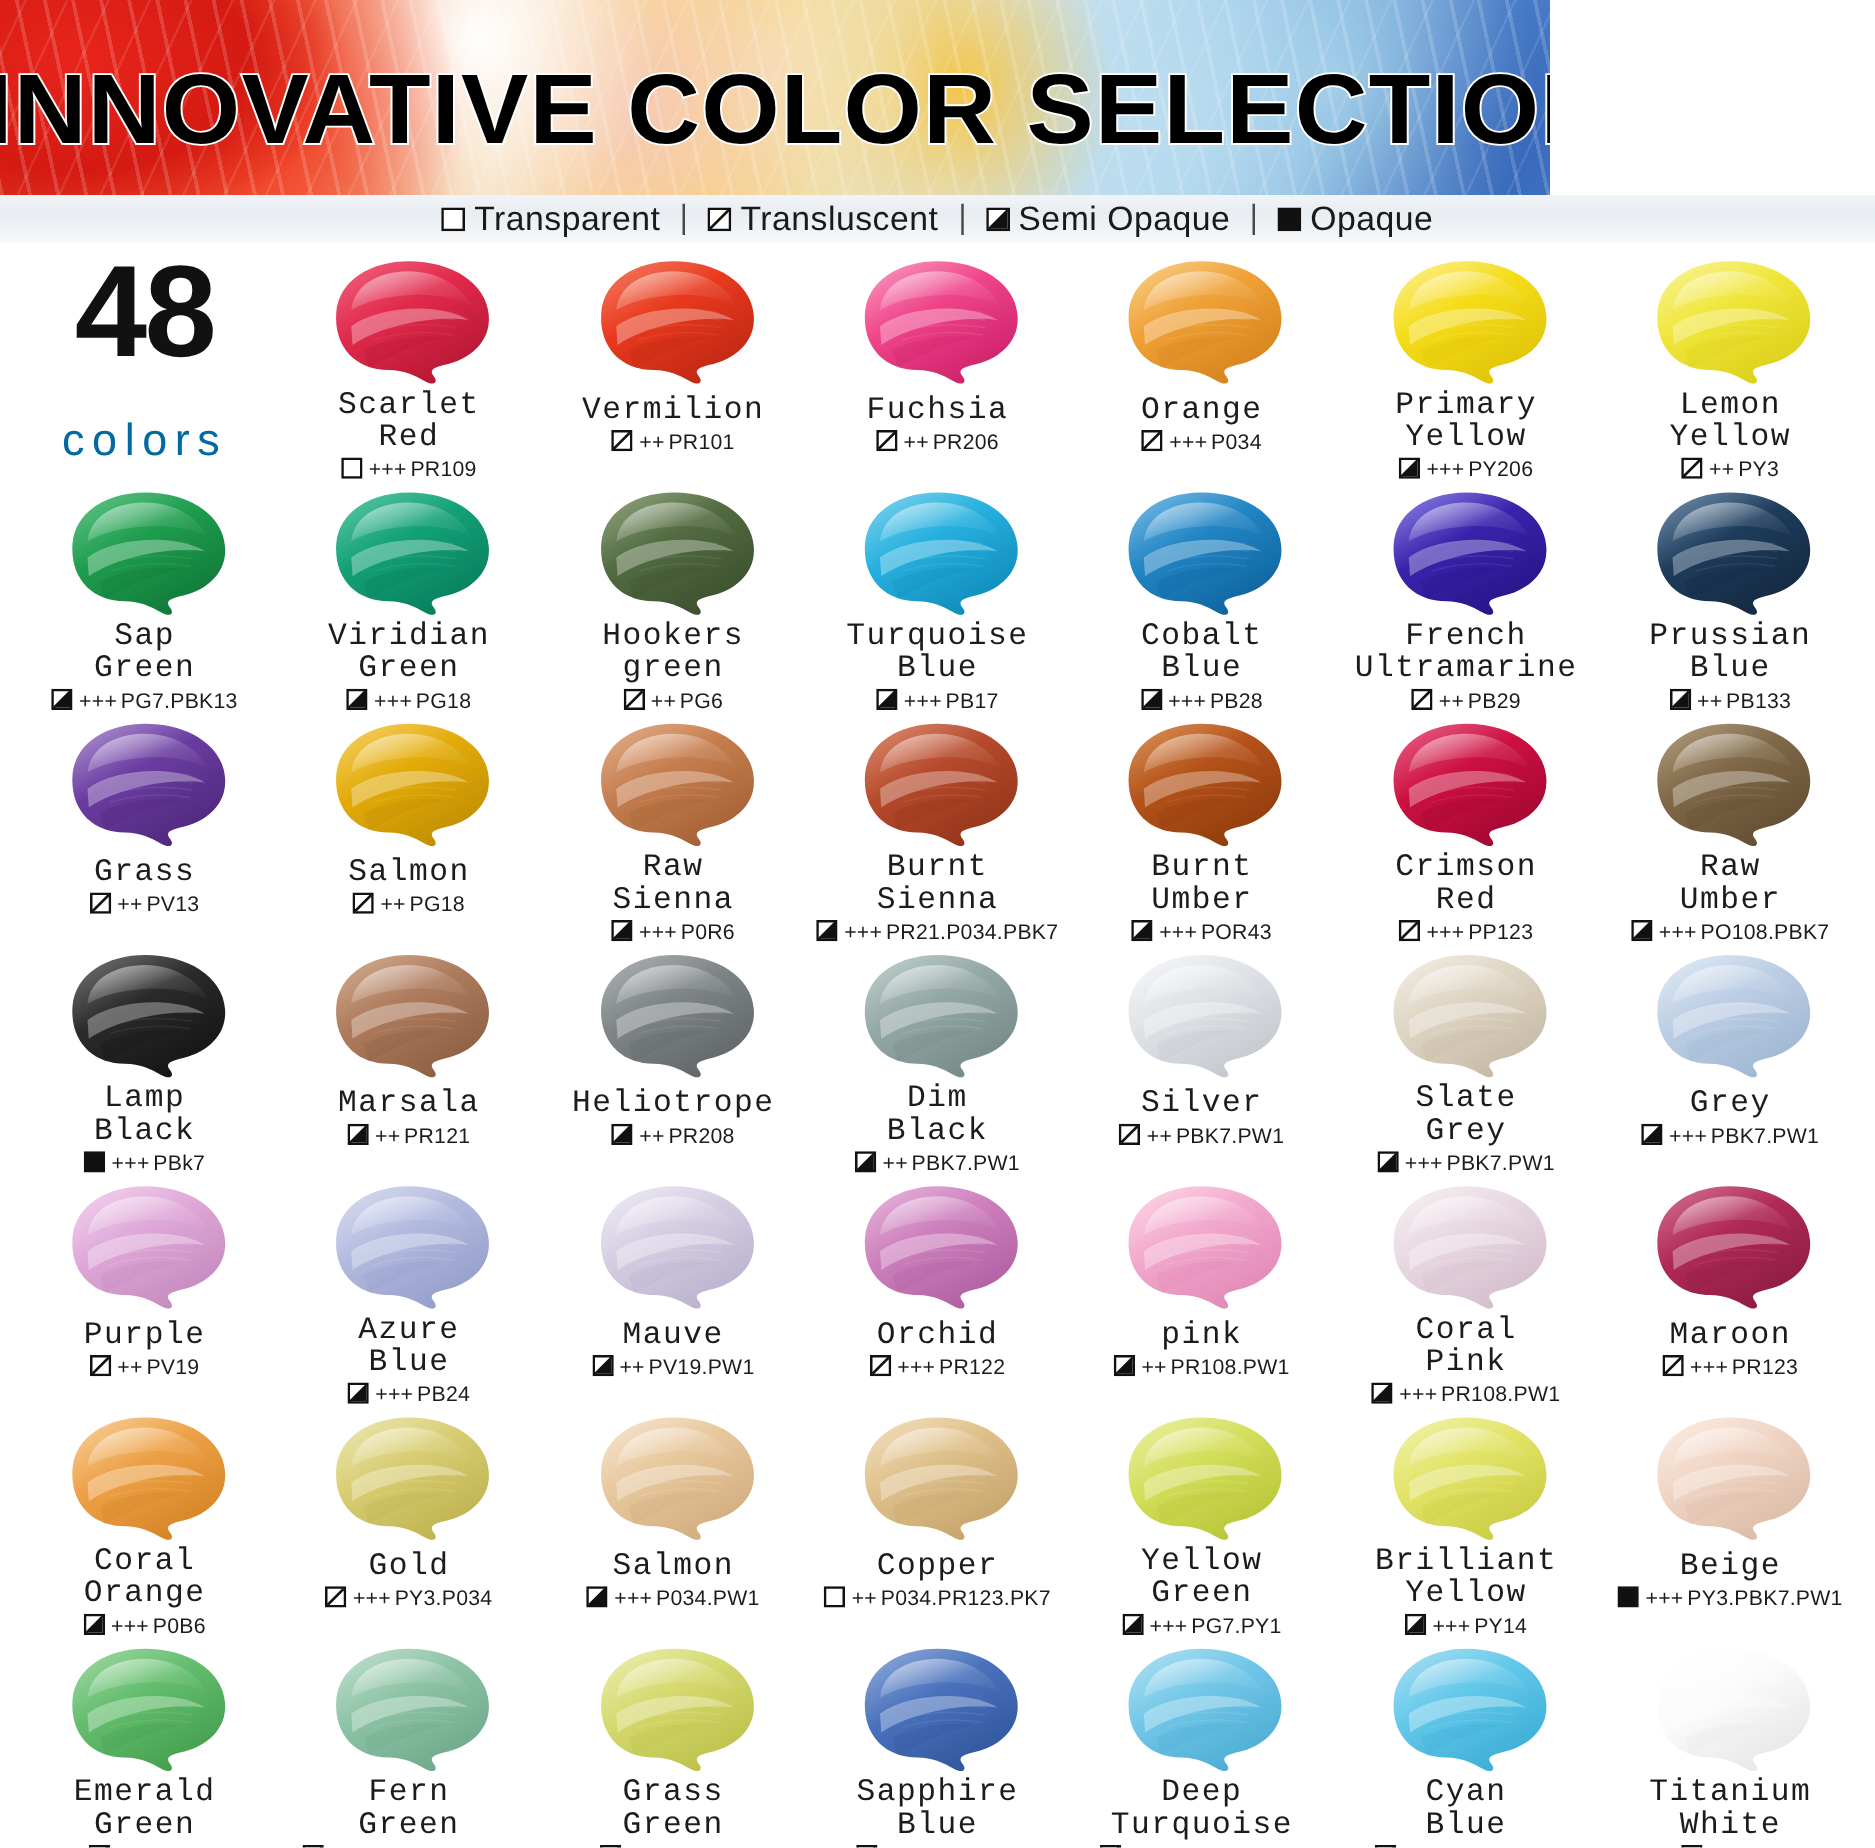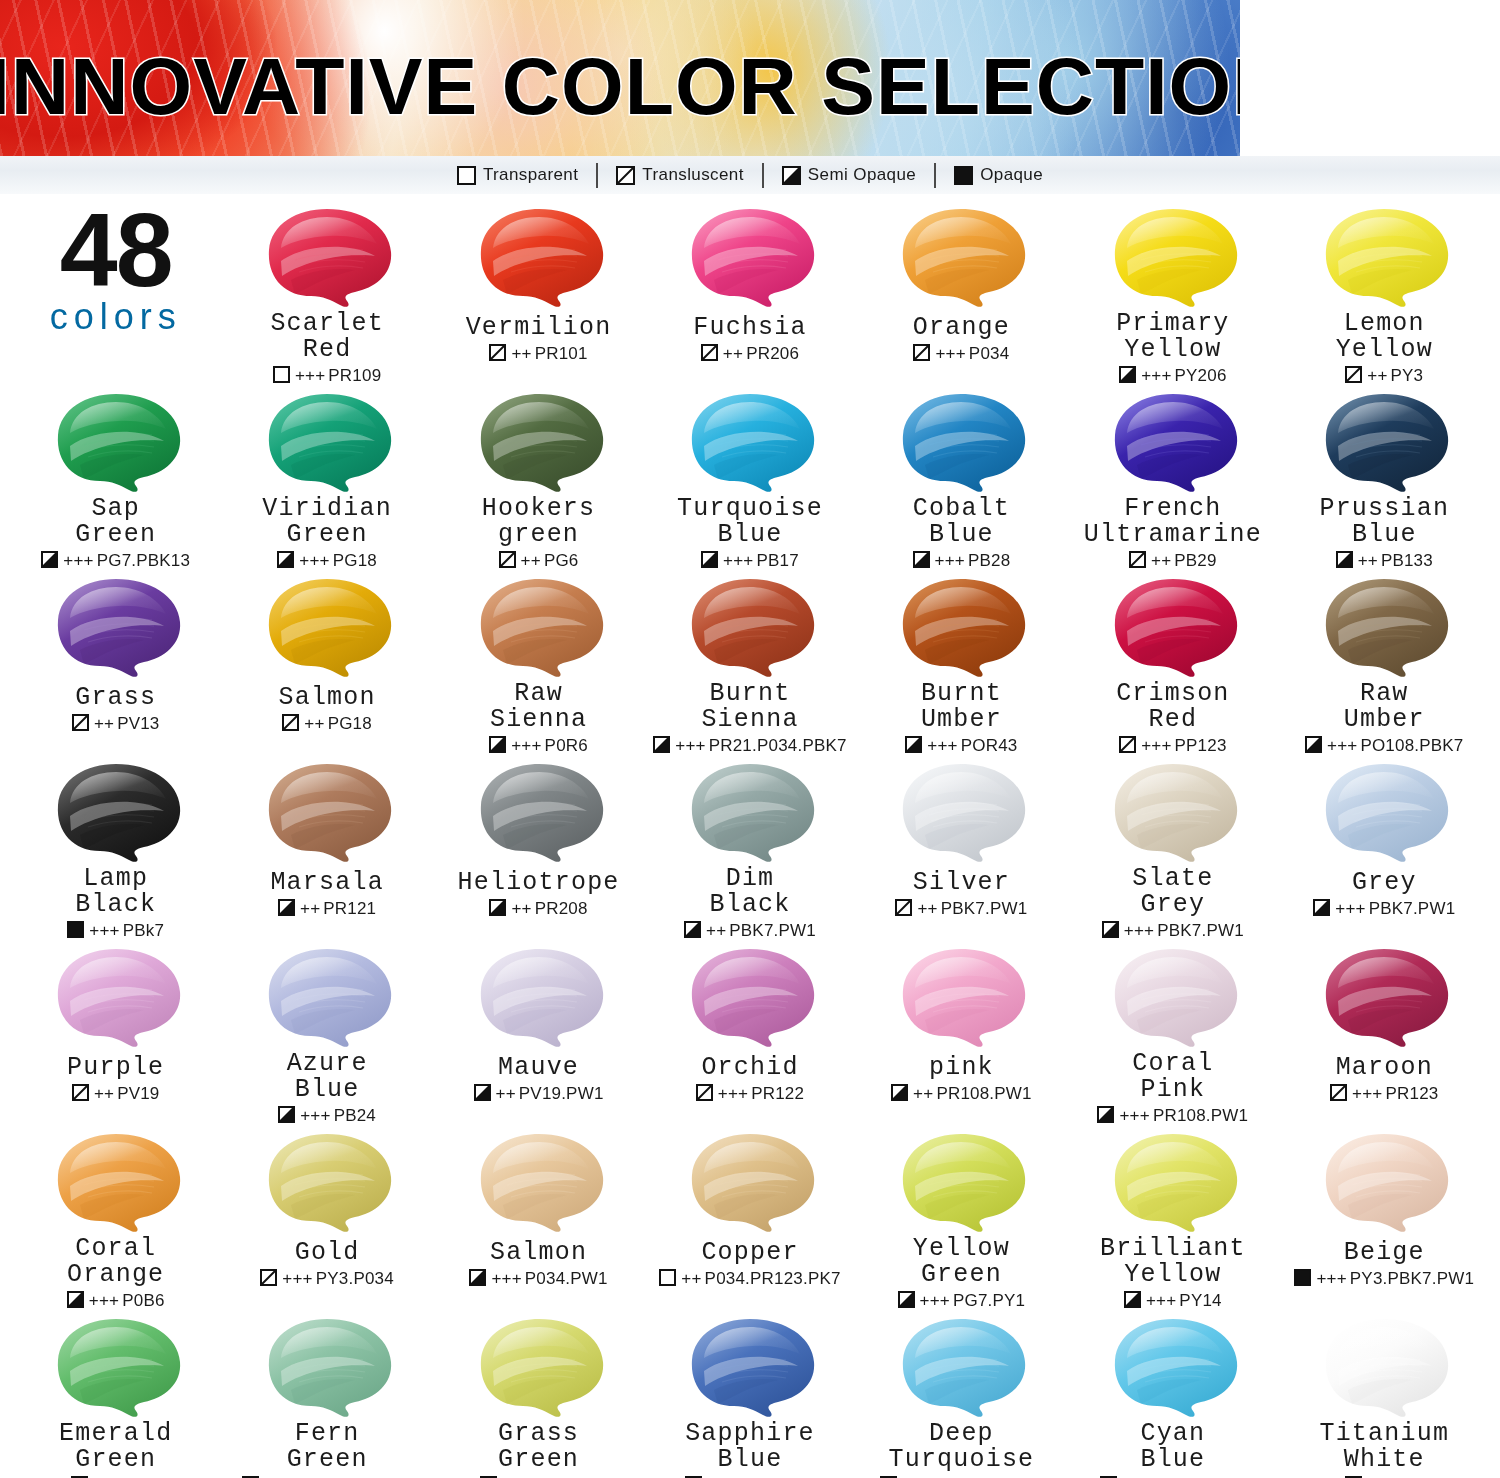--- a/index.html
+++ b/index.html
@@ -62,21 +62,21 @@
     display: flex;
     align-items: center;
     justify-content: center;
     gap: 0px;
   }
   .legend-item {
     display: flex;
     align-items: center;
     gap: 7px;
     padding: 0 18px;
-    font-size: 17px;
+    font-size: 27px;
     color: #1a1a1a;
     font-family: "Liberation Sans", sans-serif;
     letter-spacing: 0.4px;
     white-space: nowrap;
   }
   .legend-sep { width: 2px; height: 25px; background: #4a4a4a; }
 
   
   .opq { display:inline-block; width:19px; height:19px; flex:0 0 auto; position:relative; }
   .opq svg { display:block; }
@@ -95,21 +95,21 @@
   .cell {
     position: relative;
     display: flex;
     flex-direction: column;
     align-items: center;
     justify-content: flex-start;
     padding-top: 4px;
   }
 
   
-  .count-cell { justify-content: flex-start; padding-bottom: 14px; }
+  .count-cell { justify-content: space-between; padding-bottom: 14px; }
   .count-num {
     font-family: "Liberation Sans", sans-serif;
     font-weight: 700;
     font-size: 104px;
     line-height: 92px;
     color: #111;
     letter-spacing: -2px;
   }
   .count-word {
     font-family: "Liberation Sans", sans-serif;

